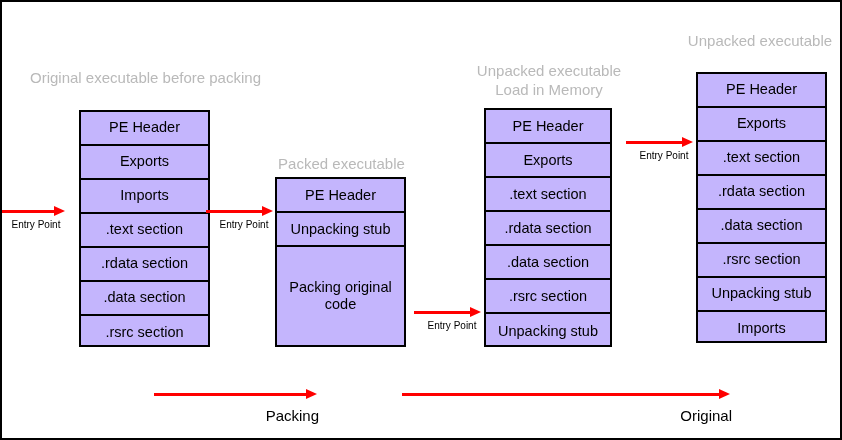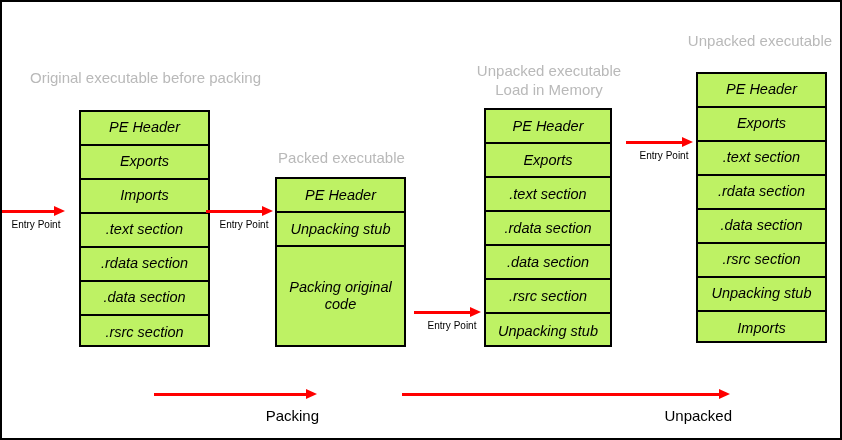--- a/index.html
+++ b/index.html
@@ -27,22 +27,21 @@
     white-space: pre-line;
     text-align: center;
   }
   .col-heading.left-align { text-align: left; margin-left: 10px; }
 
   
   .stack {
     position: absolute;
     border: 2.5px solid #000000;
     box-sizing: border-box;
-    background: #bef264;
-    font-style: italic;
+    background: #c4b5fd;
   }
   .stack .cell {
     box-sizing: border-box;
     border-bottom: 2.5px solid #000000;
     display: flex;
     align-items: center;
     justify-content: center;
     text-align: center;
     font-size: 14.5px;
     color: #000000;
@@ -119,21 +118,21 @@
     margin-top: 8px;
   }
 </style>
 </head>
 <body>
 
 <div id="canvas">
 
   <div class="col-heading left-align" style="left:18px; top:66px; width:280px;">Original executable before packing</div>
 
-  <div class="col-heading" style="left:252px; top:146px; width:175px;">Packed executable</div>
+  <div class="col-heading" style="left:252px; top:152px; width:175px;">Packed executable</div>
 
   <div class="col-heading" style="left:455px; top:59px; width:184px;">Unpacked executable
 Load in Memory</div>
 
   <div class="col-heading" style="left:672px; top:29px; width:172px;">Unpacked executable</div>
 
   <div class="stack" style="left:77px; top:108px; width:131px; height:237px;">
     <div class="cell" style="height:33.5px;">PE Header</div>
     <div class="cell" style="height:34px;">Exports</div>
     <div class="cell" style="height:34px;">Imports</div>
@@ -197,16 +196,16 @@
       <span class="head" style="left:152px;"></span>
     </div>
     <div class="proc-label">Packing</div>
   </div>
 
   <div class="proc" style="left:400px; top:387px; width:330px;">
     <div class="proc-line">
       <span class="bar" style="width:317px;"></span>
       <span class="head" style="left:317px;"></span>
     </div>
-    <div class="proc-label">Unpacked</div>
+    <div class="proc-label">Original</div>
   </div>
 
 </div>
 
 </body></html>

